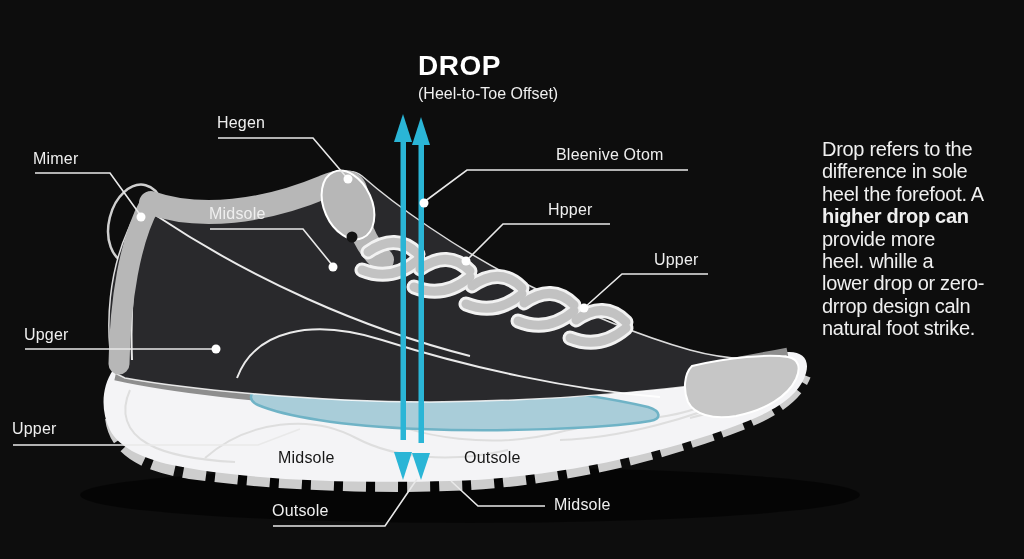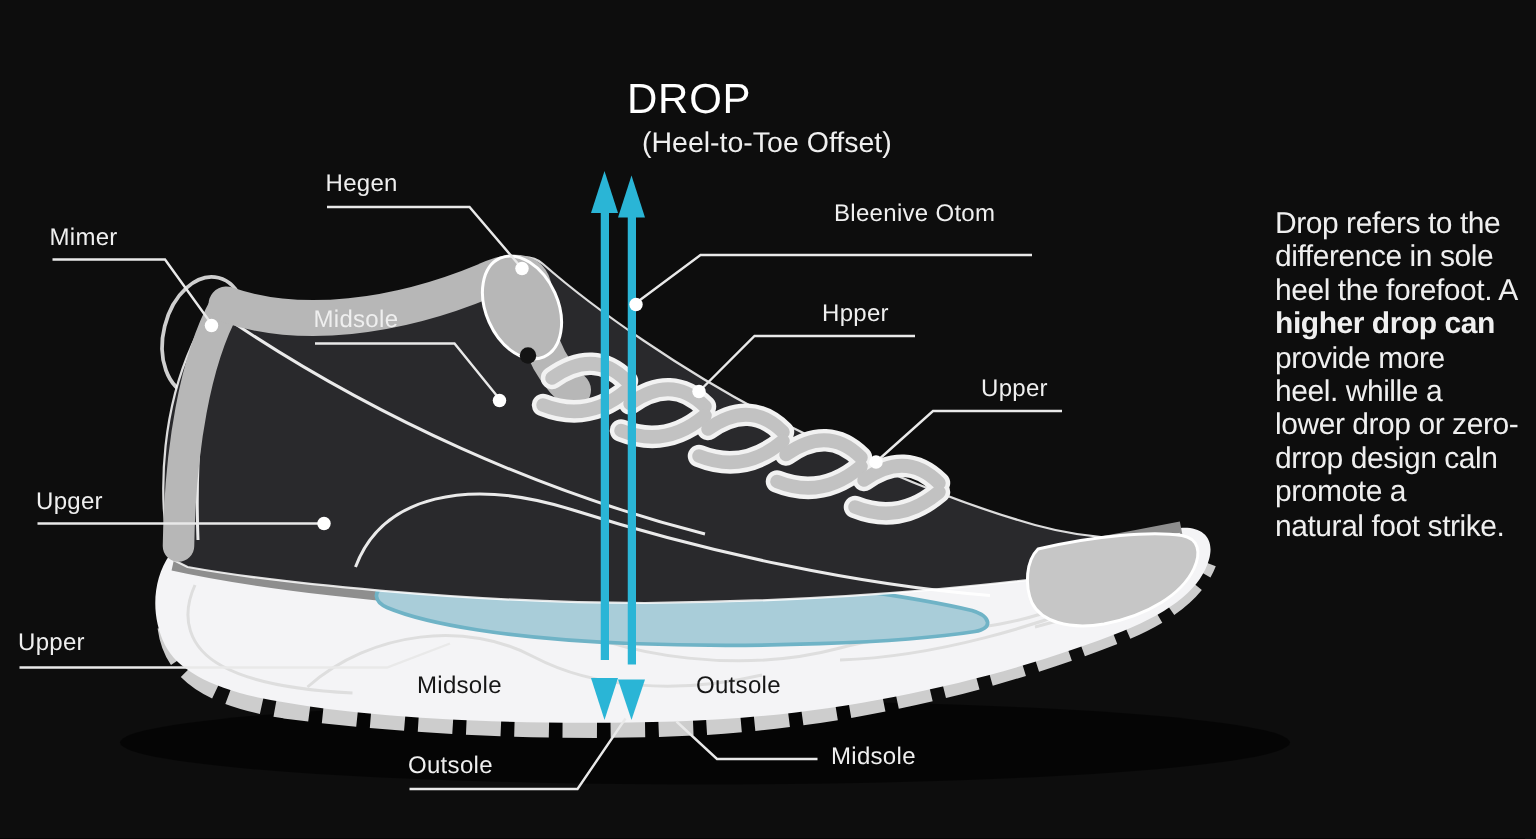--- a/index.html
+++ b/index.html
@@ -22,31 +22,31 @@
     font-family:"Liberation Sans", sans-serif;
   }
   .canvas svg{position:absolute;left:0;top:0;}
   .label{
     position:absolute;color:var(--label-white);font-size:16px;line-height:22px;
     white-space:nowrap;letter-spacing:0.2px;
   }
   .label.dark{color:var(--sole-text-dark);font-weight:500;}
   .title-main{
     position:absolute;left:418px;top:50px;color:#fff;font-size:28px;
-    font-weight:normal;letter-spacing:0.5px;white-space:nowrap;
+    font-weight:bold;letter-spacing:0.5px;white-space:nowrap;
   }
   .title-sub{
-    position:absolute;left:428px;top:85px;color:var(--label-white);font-size:19px;
+    position:absolute;left:418px;top:85px;color:var(--label-white);font-size:16px;
     white-space:nowrap;
   }
   .description{
     position:absolute;left:822px;top:138px;width:200px;color:var(--label-white);
     font-size:20px;line-height:22.4px;letter-spacing:-0.3px;
   }
-  .description span{display:block;white-space:nowrap;margin-left:28px;}
+  .description span{display:block;white-space:nowrap;}
   .description span.bold{font-weight:bold;}
 </style>
 </head>
 <body>
 
 <div class="canvas">
 
   <svg width="1024" height="559" viewBox="0 0 1024 559">
 
     <ellipse cx="470" cy="495" rx="390" ry="28" fill="#000" opacity="0.55"></ellipse>
@@ -165,34 +165,33 @@
   </svg>
 
   <div class="title-main">DROP</div>
   <div class="title-sub">(Heel-to-Toe Offset)</div>
 
   <div class="label" style="left:33px;top:148px">Mimer</div>
   <div class="label" style="left:217px;top:112px">Hegen</div>
   <div class="label" style="left:209px;top:203px">Midsole</div>
   <div class="label" style="left:24px;top:324px">Upger</div>
   <div class="label" style="left:12px;top:418px">Upper</div>
-  <div class="label" style="left:556px;top:132px">Bleenive Otom</div>
+  <div class="label" style="left:556px;top:144px">Bleenive Otom</div>
   <div class="label" style="left:548px;top:199px">Hpper</div>
   <div class="label" style="left:654px;top:249px">Upper</div>
   <div class="label dark" style="left:278px;top:447px">Midsole</div>
   <div class="label dark" style="left:464px;top:447px">Outsole</div>
   <div class="label" style="left:272px;top:500px">Outsole</div>
   <div class="label" style="left:554px;top:494px">Midsole</div>
 
   <div class="description">
     <span>Drop refers to the</span>
     <span>difference in sole</span>
     <span>heel the forefoot. A</span>
     <span class="bold">higher drop can</span>
     <span>provide more</span>
     <span>heel. whille a</span>
     <span>lower drop or zero-</span>
     <span>drrop design caln</span>
-    <span>promote a</span>
     <span>natural foot strike.</span>
   </div>
 
 </div>
 
 </body></html>

